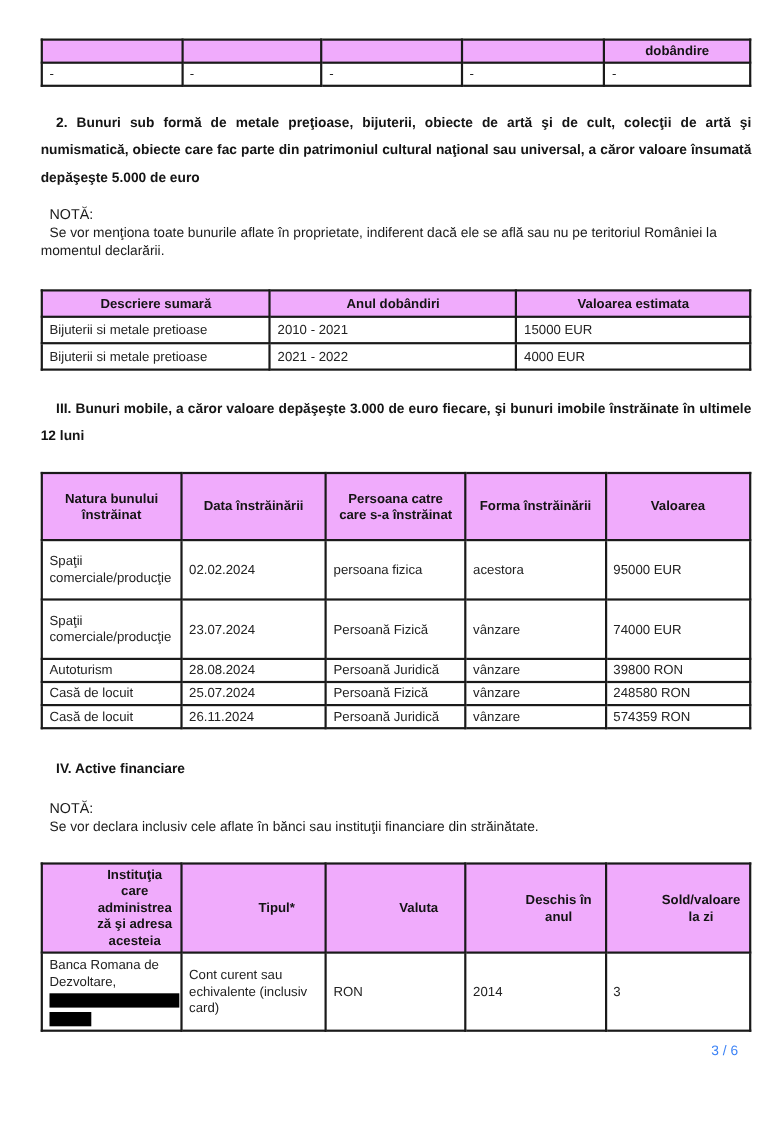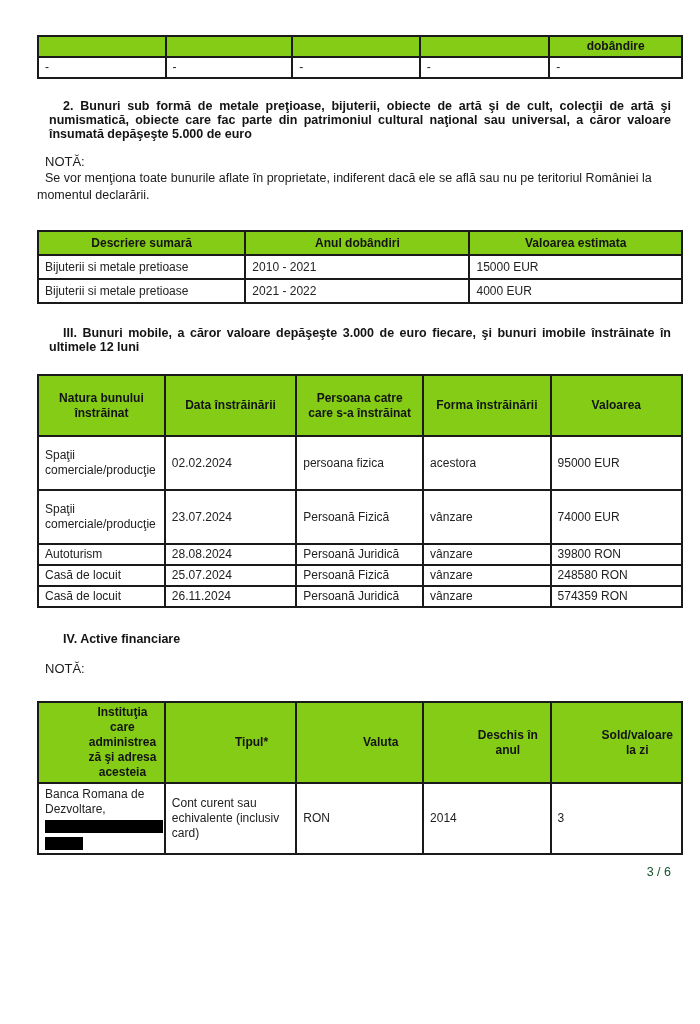--- a/index.html
+++ b/index.html
@@ -22,39 +22,39 @@
   .tbl th, .tbl td {
     border: 2px solid #1a1a1a;
     font-size: 12px;
     line-height: 15px;
     padding: 2px 6px;
     vertical-align: middle;
     overflow-wrap: break-word;
     word-wrap: break-word;
   }
   .tbl th {
-    background: #84cc16;
+    background: #f0abfc;
     font-weight: bold;
     text-align: center;
     color: #141414;
   }
   .tbl td { text-align: left; color: #222; }
   .r20 > th, .r20 > td { height: 20px; }
   .r21 > th, .r21 > td { height: 21px; }
   .r24 > th, .r24 > td { height: 24px; }
   .r54 > th, .r54 > td { height: 54px; }
   .r61 > th, .r61 > td { height: 61px; }
   .r56 > th, .r56 > td { height: 56px; padding-left: 48px; }
   .r57 > th, .r57 > td { height: 57px; }
   .r71 > th, .r71 > td { height: 71px; }
   .para {
     font-size: 12.5px;
-    line-height: 14px;
+    line-height: 25px;
     text-align: justify;
-    margin: 12px;
+    margin: 0;
   }
   .bold { font-weight: bold; color: #141414; }
   .ti { text-indent: 14px; }
   .nota-label {
     font-size: 13px;
     line-height: 17px;
     margin: 0;
     padding-left: 8px;
   }
   .nota-text {
@@ -74,21 +74,21 @@
   .redact {
     background: #000;
     height: 13px;
     margin-top: 3px;
   }
   .w88 { width: 88px; }
   .w118 { width: 118px; }
   .w38 { width: 38px; margin-top: 4px; }
   .footer {
     font-size: 12.5px;
-    color: #14532d;
+    color: #3b82f6;
     text-align: right;
     margin: 10px 12px 0 0;
   }
 </style>
 </head>
 <body>
 
 <div class="page">
 
   <table class="tbl">
@@ -197,20 +197,21 @@
       <td>26.11.2024</td>
       <td>Persoană Juridică</td>
       <td>vânzare</td>
       <td>574359 RON</td>
     </tr>
   </tbody>
     </table>
 
   <p class="para bold ti mt24">IV. Active financiare</p>
   <p class="nota-label mt14">NOTĂ:</p>
+  <p class="nota-text">Se vor declara inclusiv cele aflate în bănci sau instituţii financiare din străinătate.</p>
 
   <table class="tbl mt24">
     <colgroup>
       <col style="width:19.7%">
         <col style="width:20.4%">
         <col style="width:19.7%">
         <col style="width:19.8%">
         <col style="width:20.4%">
     </colgroup>
     <tbody>

